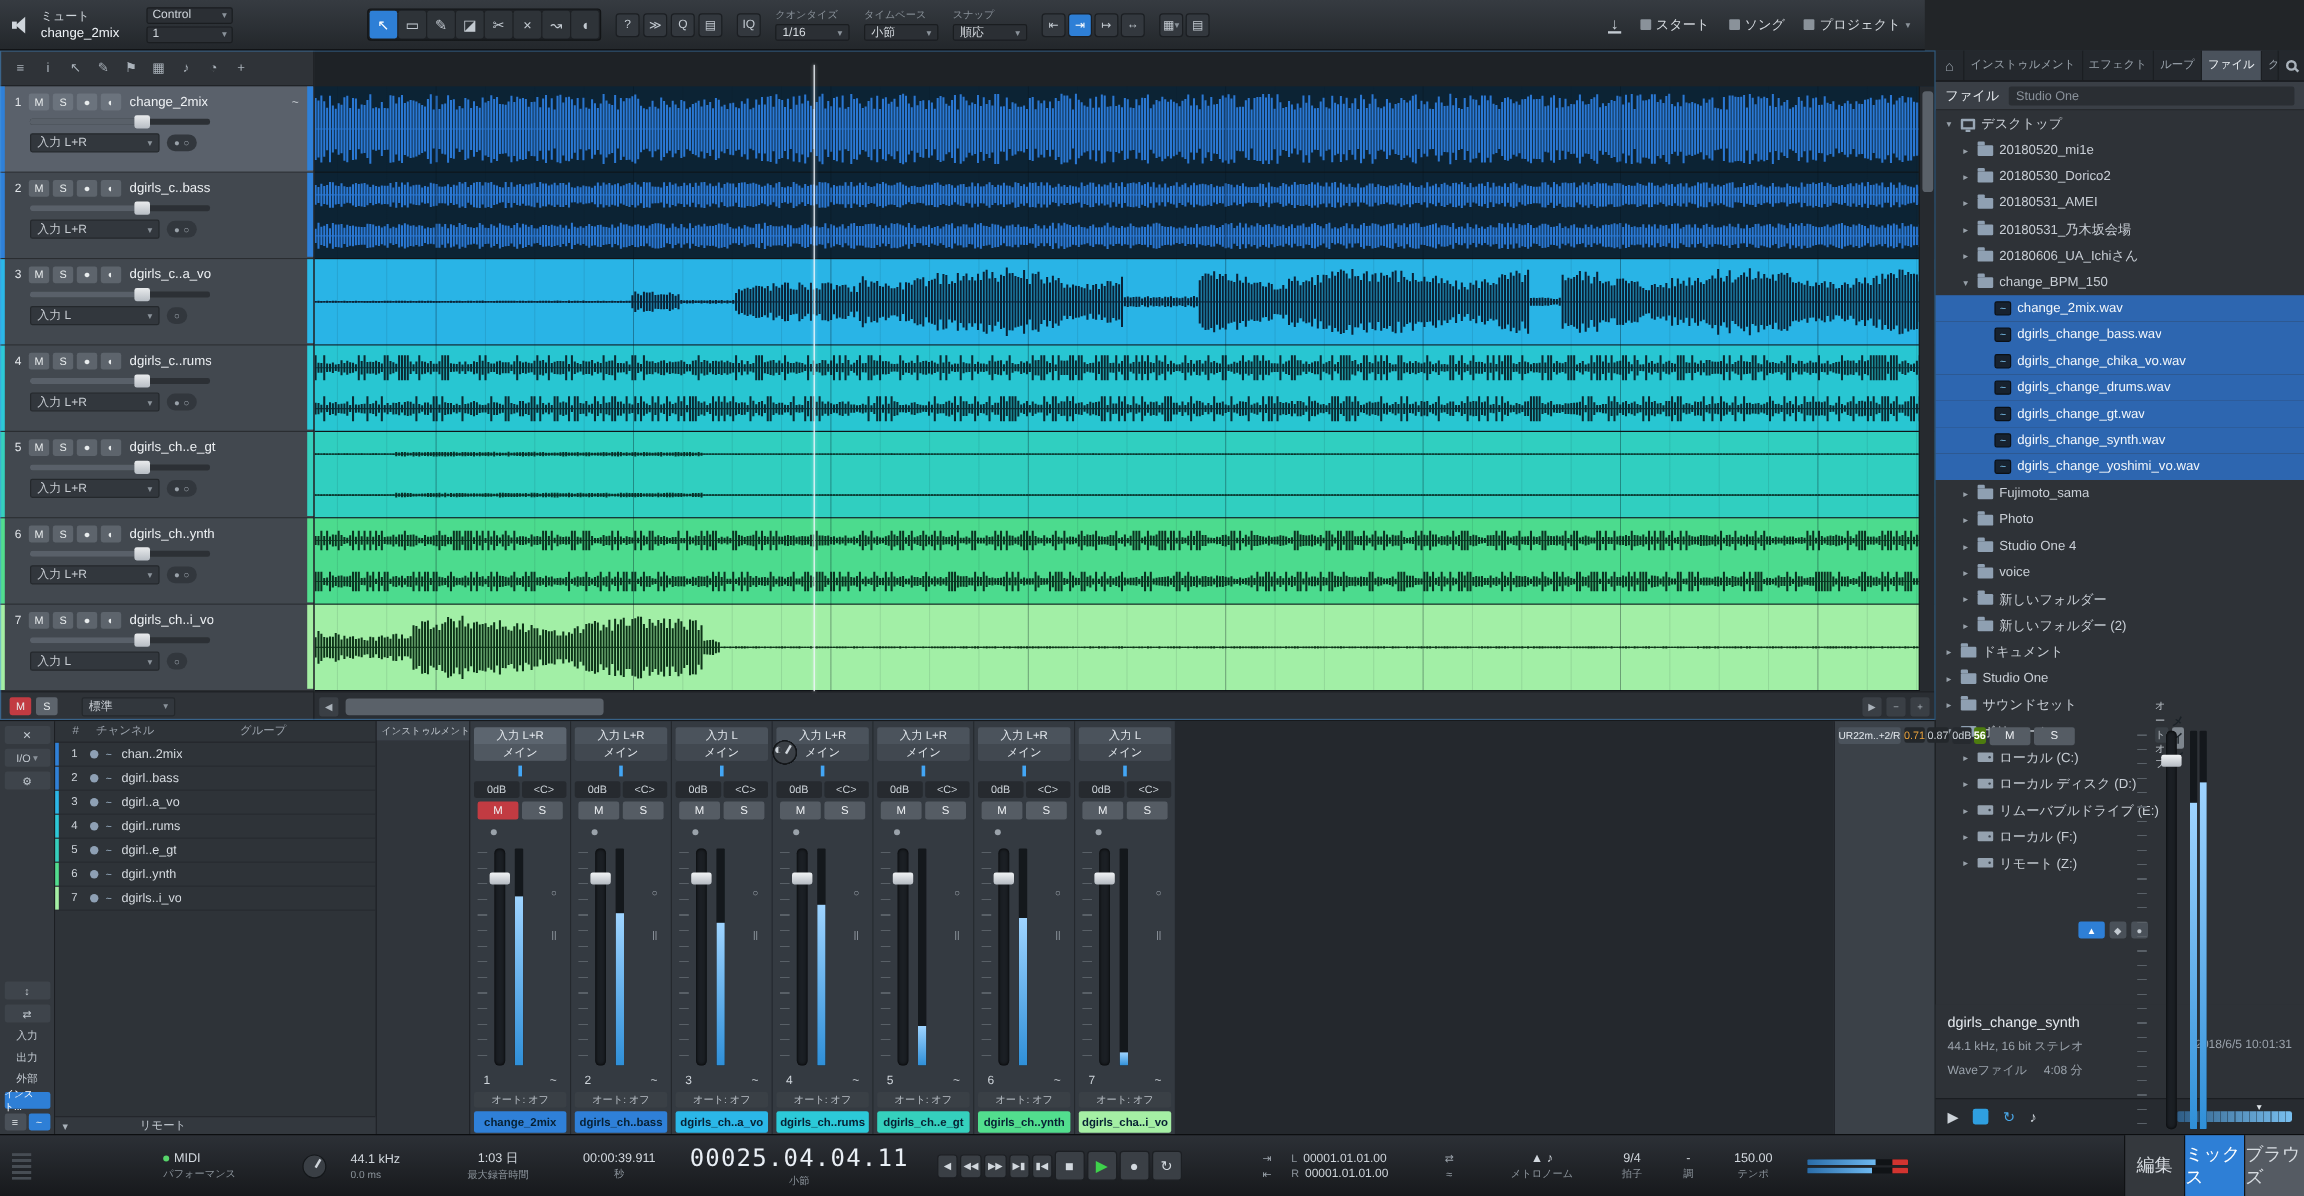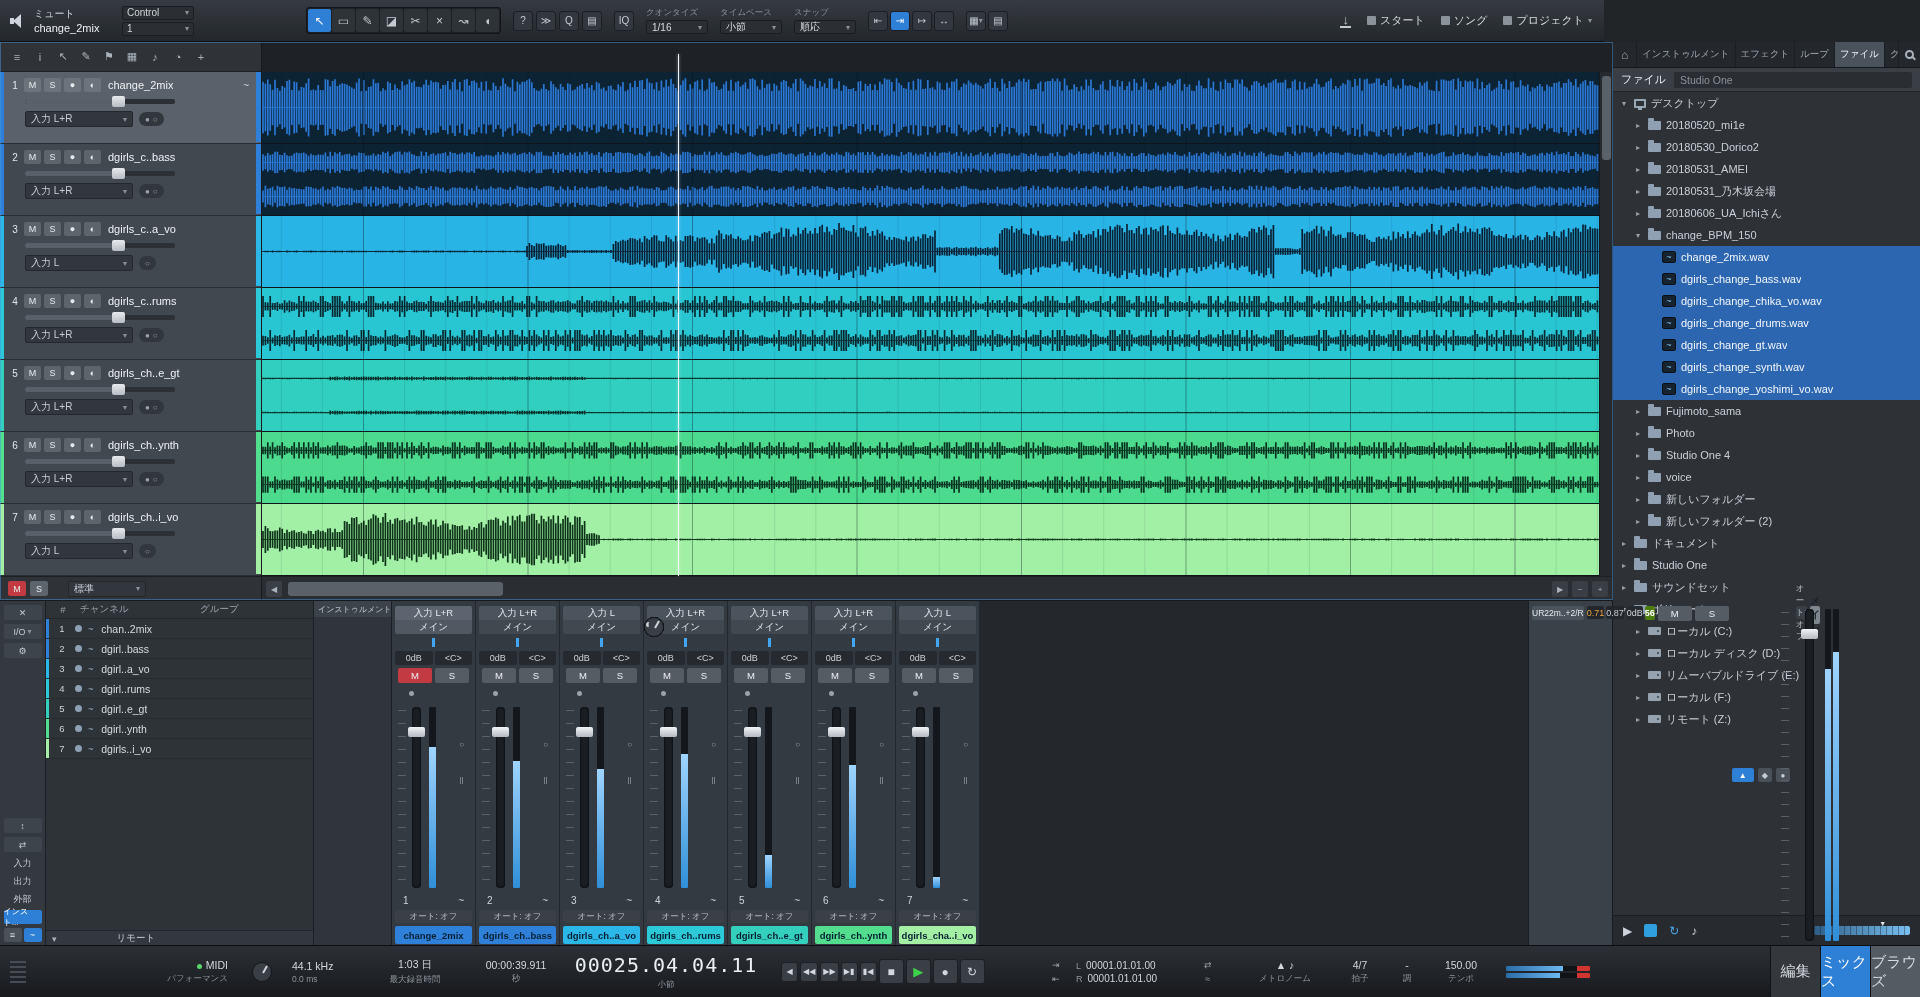--- a/index.html
+++ b/index.html
@@ -748,20 +748,33 @@
           <span class="tree-arrow">▸</span>
           <span class="ico-drive"></span>
           <span class="tree-label">ローカル (F:)</span>
         </div>
         <div class="tree-row" style="padding-left: 20px;">
           <span class="tree-arrow">▸</span>
           <span class="ico-drive"></span>
           <span class="tree-label">リモート (Z:)</span>
         </div>
       </div>
+    <div class="br-info">
+      <div class="br-info-title">dgirls_change_synth</div>
+      <div class="br-info-row">
+        <span>44.1 kHz, 16 bit ステレオ</span>
+        <span>2018/6/5 10:01:31</span>
+      </div>
+      <div class="br-info-row">
+        <span class="lft">
+          <span>Waveファイル</span>
+          <span>4:08 分</span>
+        </span>
+      </div>
+    </div>
     <div class="br-preview">
       <span class="pv-icon">▶</span>
       <span class="pv-stop"></span>
       <span class="pv-icon pv-loop">↻</span>
       <span class="pv-icon">♪</span>
       <span class="pv-vol">
           <span class="pv-vol-marker">▼</span>
         </span>
     </div>
   </div>
@@ -1170,21 +1183,21 @@
         </div>
         <div class="mm-ticks"></div>
       </div>
       <div class="st-auto">オート: オフ</div>
       <div class="mm-name">メイン</div>
     </div>
   </div>
 
   <div id="transport">
     <span class="grip"></span>
-    <div class="tstat" style="left:136px;width:92px;align-items:flex-end">
+    <div class="tstat" style="left:136px;width:92px;align-items:flex-start">
       <span class="tp-val"><span class="led"></span><span>MIDI</span></span>
       <span class="tp-label-sm">パフォーマンス</span>
     </div>
     <span class="knob"></span>
     <div class="tstat" style="left:292px;width:72px;align-items:flex-start">
       <span class="tp-val">44.1 kHz</span>
       <span class="tp-label-sm">0.0 ms</span>
     </div>
     <div class="tstat" style="left:372px;width:86px">
       <span class="tp-val">1:03 日</span>
@@ -1219,21 +1232,21 @@
     </div>
     <div class="t-sideicons" style="left:1204px">
       <span>⇄</span>
       <span>≈</span>
     </div>
     <div class="tstat" style="left:1240px;width:90px">
       <span class="tp-val"><span>▲</span> <span>♪</span></span>
       <span class="tp-label-sm">メトロノーム</span>
     </div>
     <div class="tstat" style="left:1340px;width:40px">
-      <span class="tp-val">4/7</span>
+      <span class="tp-val">9/4</span>
       <span class="tp-label-sm">拍子</span>
     </div>
     <div class="tstat" style="left:1392px;width:30px">
       <span class="tp-val">-</span>
       <span class="tp-label-sm">調</span>
     </div>
     <div class="tstat" style="left:1430px;width:62px">
       <span class="tp-val">150.00</span>
       <span class="tp-label-sm">テンポ</span>
     </div>

